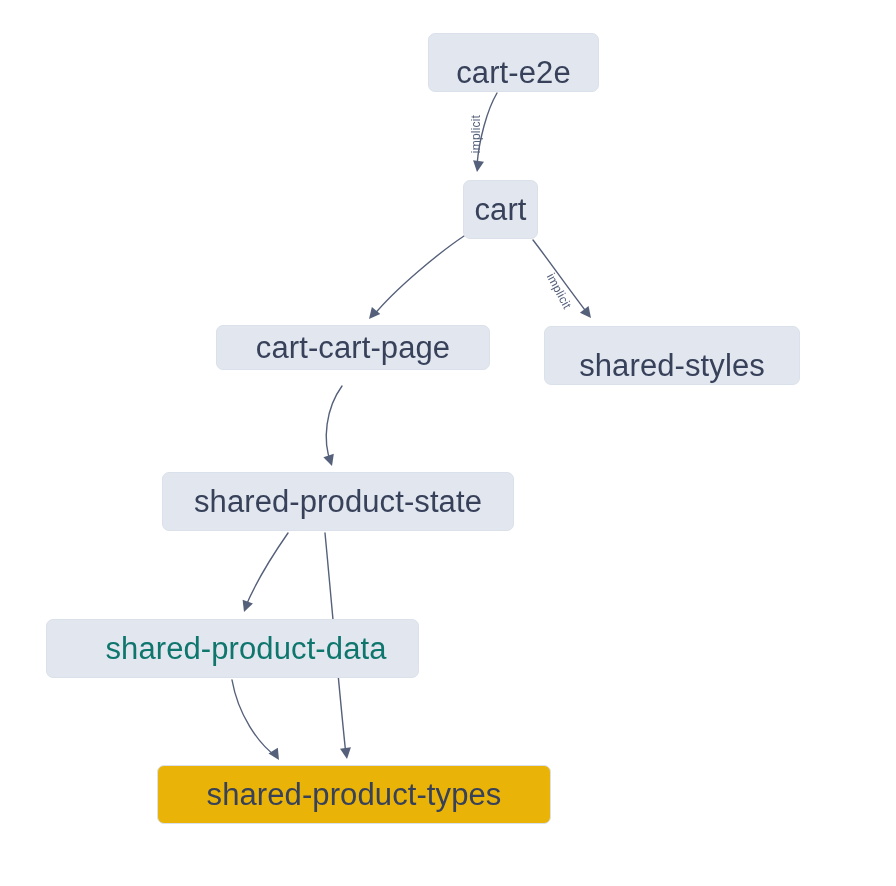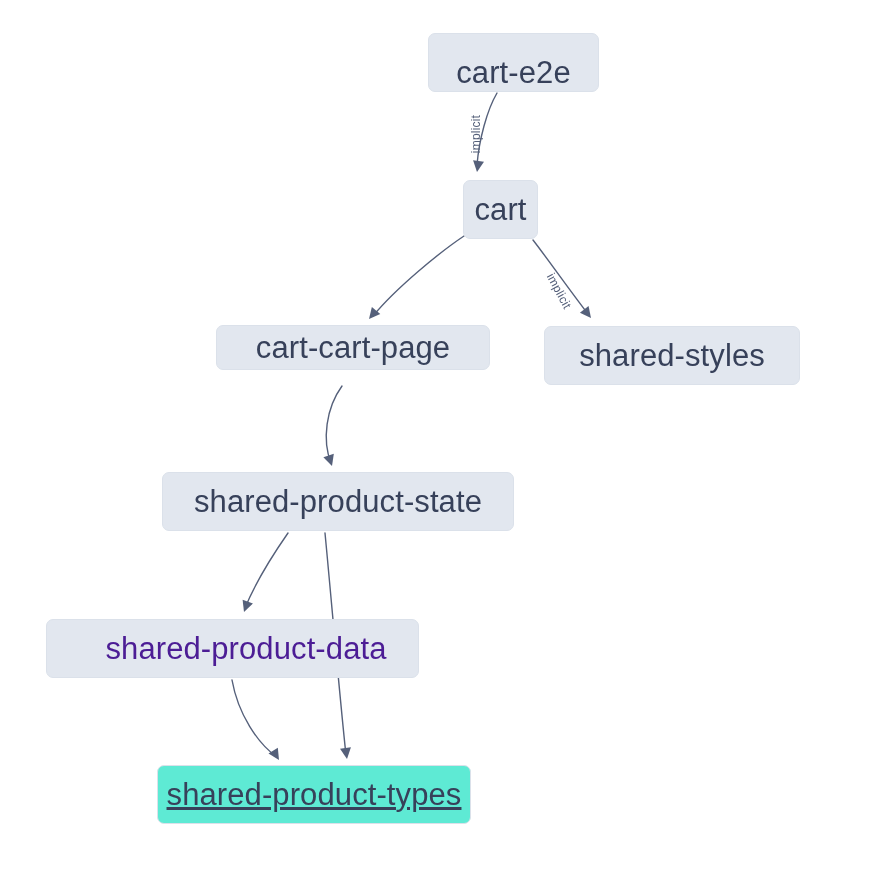--- a/index.html
+++ b/index.html
@@ -74,29 +74,29 @@
 
   <div class="graph-node" style="left: 428px; top: 33px; width: 171px; height: 59px; background: rgb(226, 231, 239); border-color: rgb(219, 225, 234); color: rgb(55, 65, 90); align-items: flex-end;">
     <span>cart-e2e</span>
   </div>
   <div class="graph-node" style="left: 463px; top: 180px; width: 75px; height: 59px; background: rgb(226, 231, 239); border-color: rgb(219, 225, 234); color: rgb(55, 65, 90);">
     <span>cart</span>
   </div>
   <div class="graph-node" style="left: 216px; top: 325px; width: 274px; height: 45px; background: rgb(226, 231, 239); border-color: rgb(219, 225, 234); color: rgb(55, 65, 90);">
     <span>cart-cart-page</span>
   </div>
-  <div class="graph-node" style="left: 544px; top: 326px; width: 256px; height: 59px; background: rgb(226, 231, 239); border-color: rgb(219, 225, 234); color: rgb(55, 65, 90);">
+  <div class="graph-node" style="left: 544px; top: 326px; width: 256px; height: 59px; background: rgb(226, 231, 239); border-color: rgb(219, 225, 234); color: rgb(55, 65, 90); align-items: flex-end;">
     <span>shared-styles</span>
   </div>
   <div class="graph-node" style="left: 162px; top: 472px; width: 352px; height: 59px; background: rgb(226, 231, 239); border-color: rgb(219, 225, 234); color: rgb(55, 65, 90);">
     <span>shared-product-state</span>
   </div>
-  <div class="graph-node" style="left: 46px; top: 619px; width: 373px; height: 59px; background: rgb(226, 231, 239); border-color: rgb(219, 225, 234); color: #4c1d95; padding-left: 27px;">
+  <div class="graph-node" style="left: 46px; top: 619px; width: 373px; height: 59px; background: rgb(226, 231, 239); border-color: rgb(219, 225, 234); color: #0f766e; padding-left: 27px;">
     <span>shared-product-data</span>
   </div>
-  <div class="graph-node" style="left: 157px; top: 765px; width: 314px; height: 59px; background: #5eead4; border-color: rgb(219, 225, 234); color: rgb(55, 65, 90); text-decoration: underline;">
+  <div class="graph-node" style="left: 157px; top: 765px; width: 394px; height: 59px; background: #eab308; border-color: rgb(219, 225, 234); color: rgb(55, 65, 90);">
     <span>shared-product-types</span>
   </div>
 
   <div class="edge-label" style="left: 476px; top: 134px; color: rgb(85, 96, 122); transform: translate(-50%, -50%) rotate(-90deg);">implicit</div>
   <div class="edge-label" style="left: 559px; top: 291px; color: rgb(85, 96, 122); transform: translate(-50%, -50%) rotate(62deg);">implicit</div>
 
 </div>
 
 </body></html>

